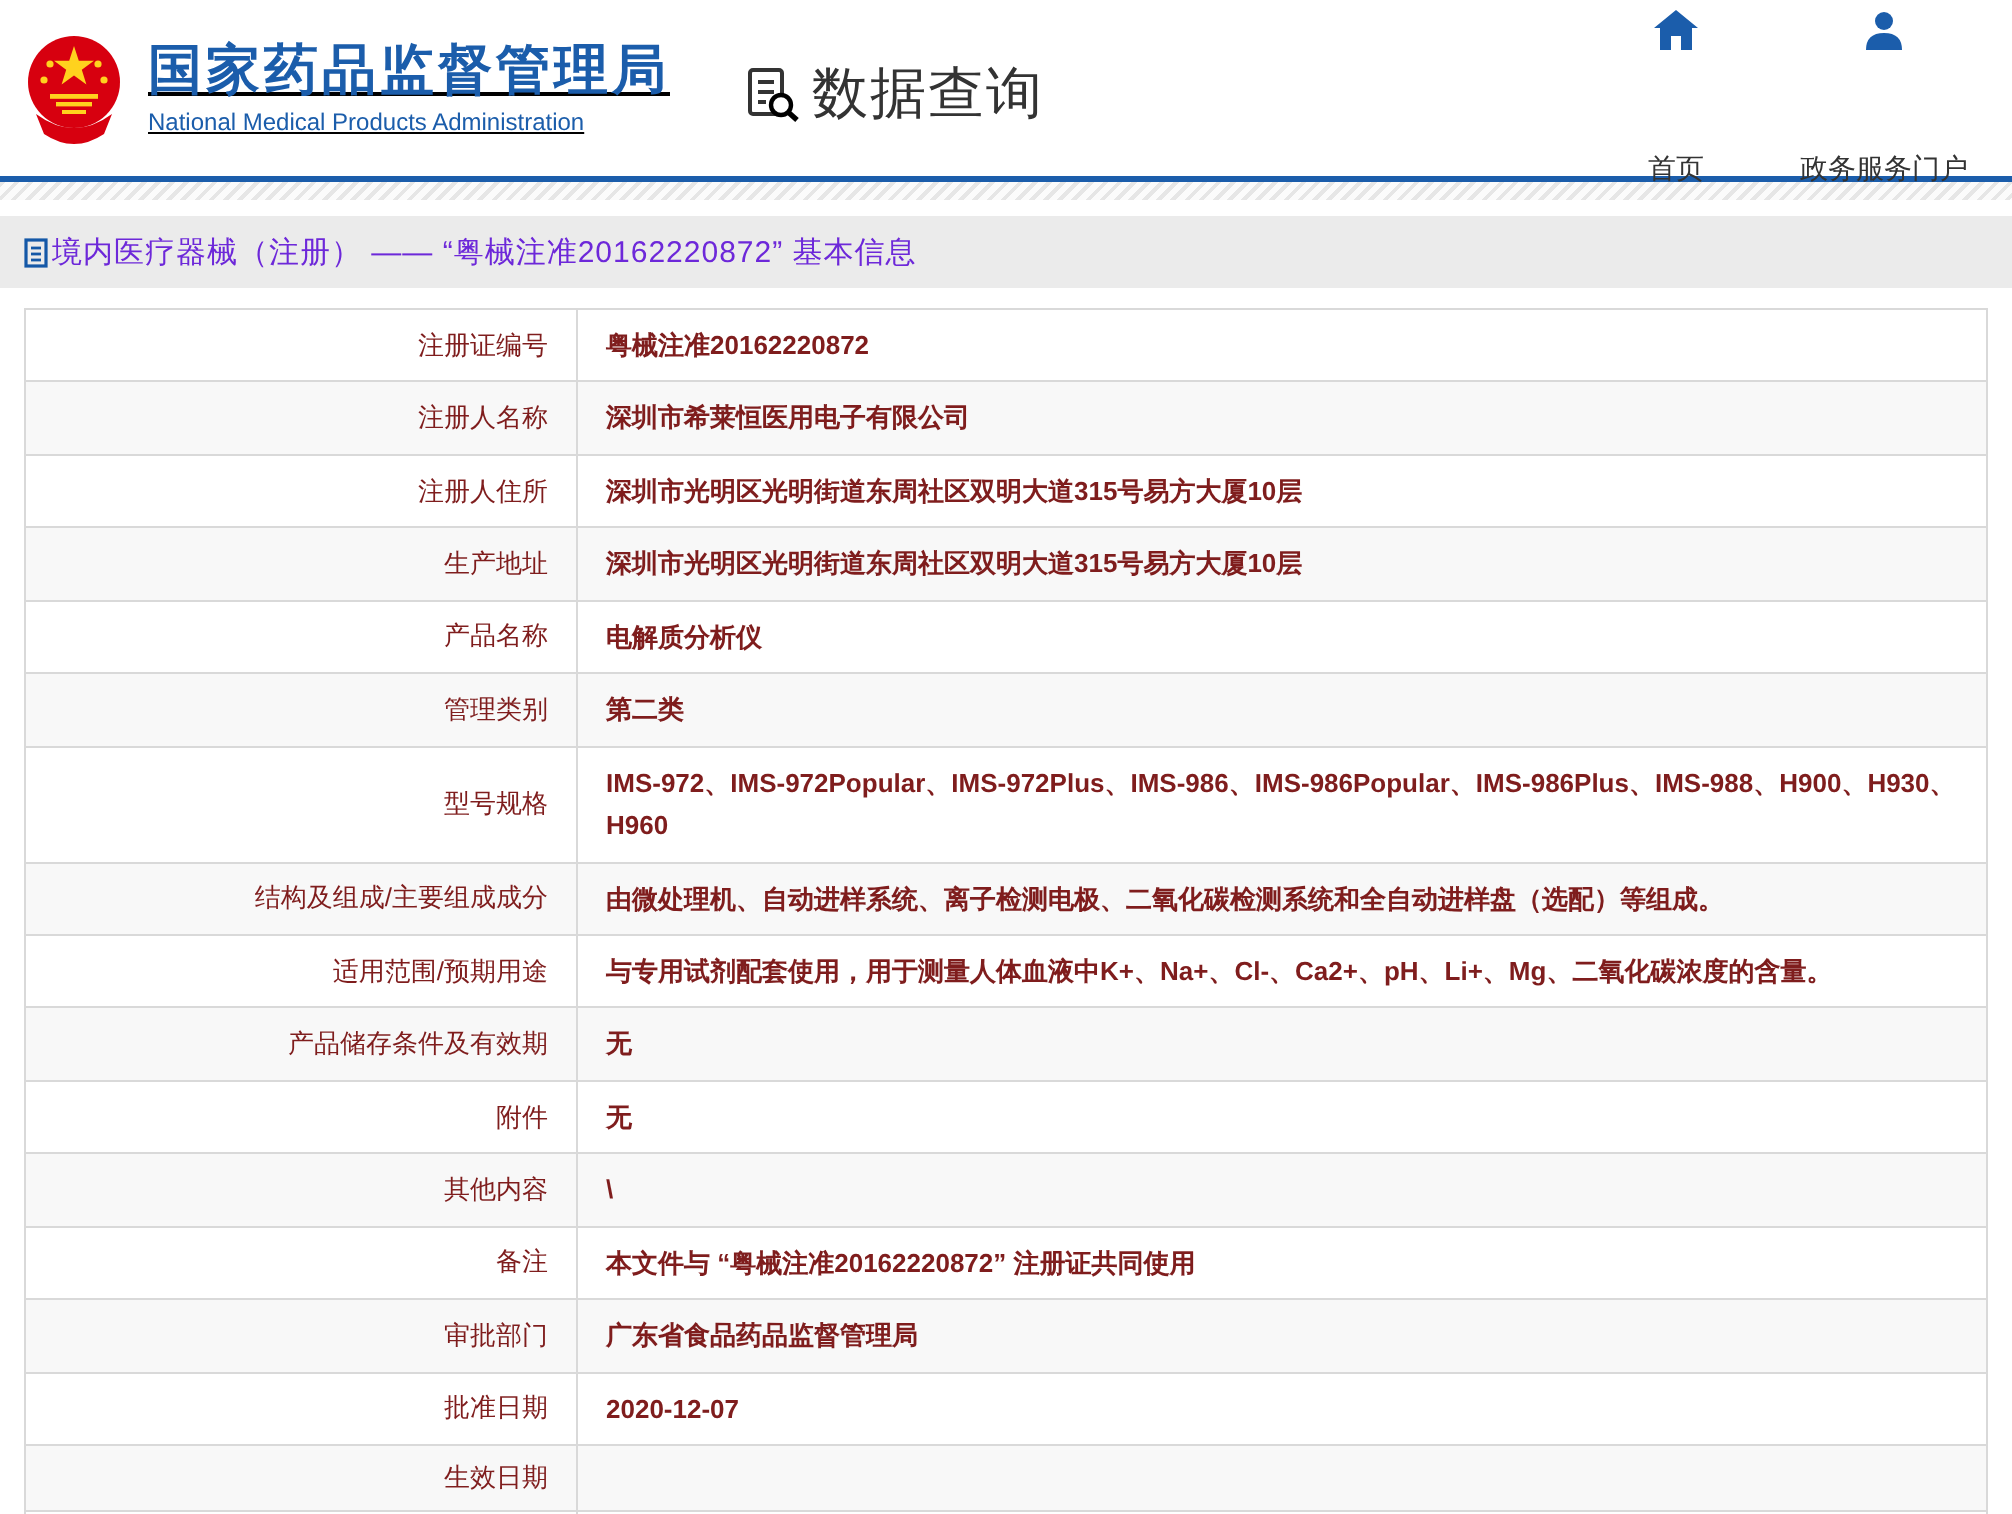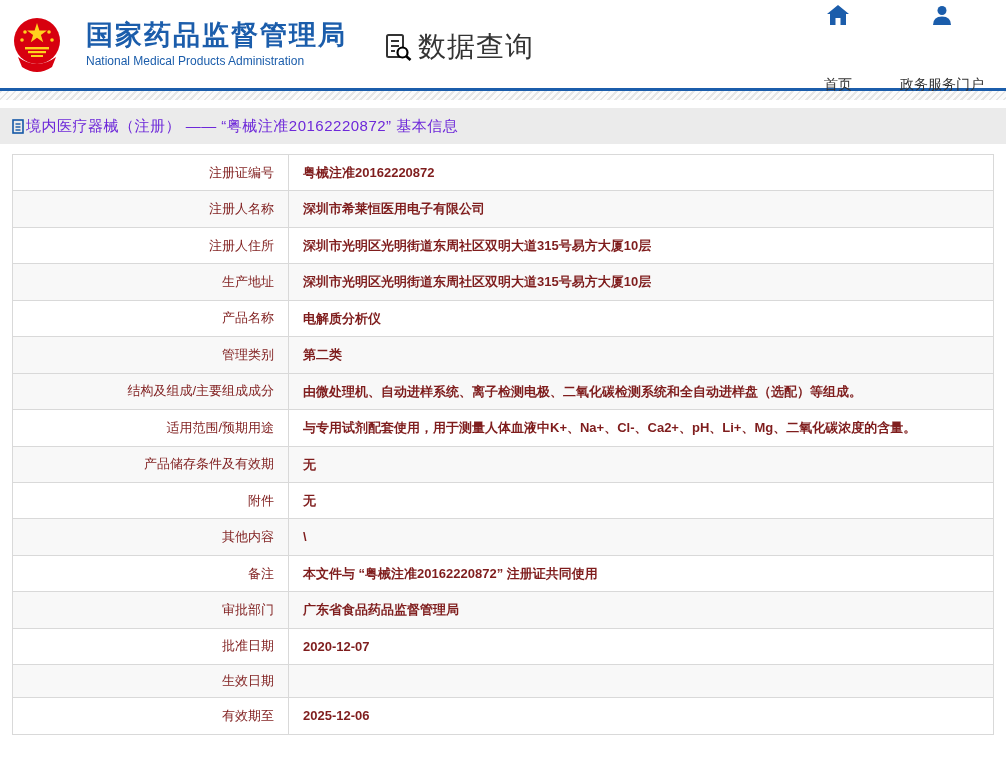--- a/index.html
+++ b/index.html
@@ -3,21 +3,21 @@
 <meta charset="utf-8">
 <style>
   * { margin: 0; padding: 0; box-sizing: border-box; }
   html, body { width: 1006px; height: 757px; background: #ffffff; overflow: hidden;
     font-family: "Liberation Sans", "DejaVu Sans", sans-serif; }
 
   
   .header { height: 91px; display: flex; align-items: center; padding: 0 22px 0 12px;
     background: #ffffff; border-bottom: 3px solid #1b5dab; }
   .emblem { width: 50px; height: 58px; flex: 0 0 auto; }
-  .org-block { margin-left: 24px; }
+  .org-block { margin-left: 12px; text-decoration: underline; }
   .org-cn { color: #1b5dab; font-size: 27px; font-weight: bold; letter-spacing: 2px; line-height: 1.15; }
   .org-en { color: #1b5dab; font-size: 12px; margin-top: 3px; }
   .query-block { display: flex; align-items: center; margin-left: 38px; margin-top: 6px; }
   .query-icon { width: 27px; height: 27px; }
   .query-label { font-size: 28px; color: #333; margin-left: 6px; letter-spacing: 1px; }
   .header-spacer { flex: 1; }
   .nav-item { display: flex; flex-direction: column; align-items: center; margin-left: 48px;
     cursor: pointer; margin-top: 10px; gap: 44px; }
   .nav-icon { width: 22px; height: 20px; }
   .nav-label { font-size: 14px; color: #333; margin-top: 7px; white-space: nowrap; }
@@ -122,20 +122,24 @@
           <td class="value-cell">深圳市光明区光明街道东周社区双明大道315号易方大厦10层</td>
         </tr>
         <tr>
           <td class="label-cell">产品名称</td>
           <td class="value-cell">电解质分析仪</td>
         </tr>
         <tr class="alt">
           <td class="label-cell">管理类别</td>
           <td class="value-cell">第二类</td>
         </tr>
+        <tr>
+          <td class="label-cell">型号规格</td>
+          <td class="value-cell">IMS-972、IMS-972Popular、IMS-972Plus、IMS-986、IMS-986Popular、IMS-986Plus、IMS-988、H900、H930、H960</td>
+        </tr>
         <tr class="alt">
           <td class="label-cell">结构及组成/主要组成成分</td>
           <td class="value-cell">由微处理机、自动进样系统、离子检测电极、二氧化碳检测系统和全自动进样盘（选配）等组成。</td>
         </tr>
         <tr>
           <td class="label-cell">适用范围/预期用途</td>
           <td class="value-cell">与专用试剂配套使用，用于测量人体血液中K+、Na+、Cl-、Ca2+、pH、Li+、Mg、二氧化碳浓度的含量。</td>
         </tr>
         <tr class="alt">
           <td class="label-cell">产品储存条件及有效期</td>

